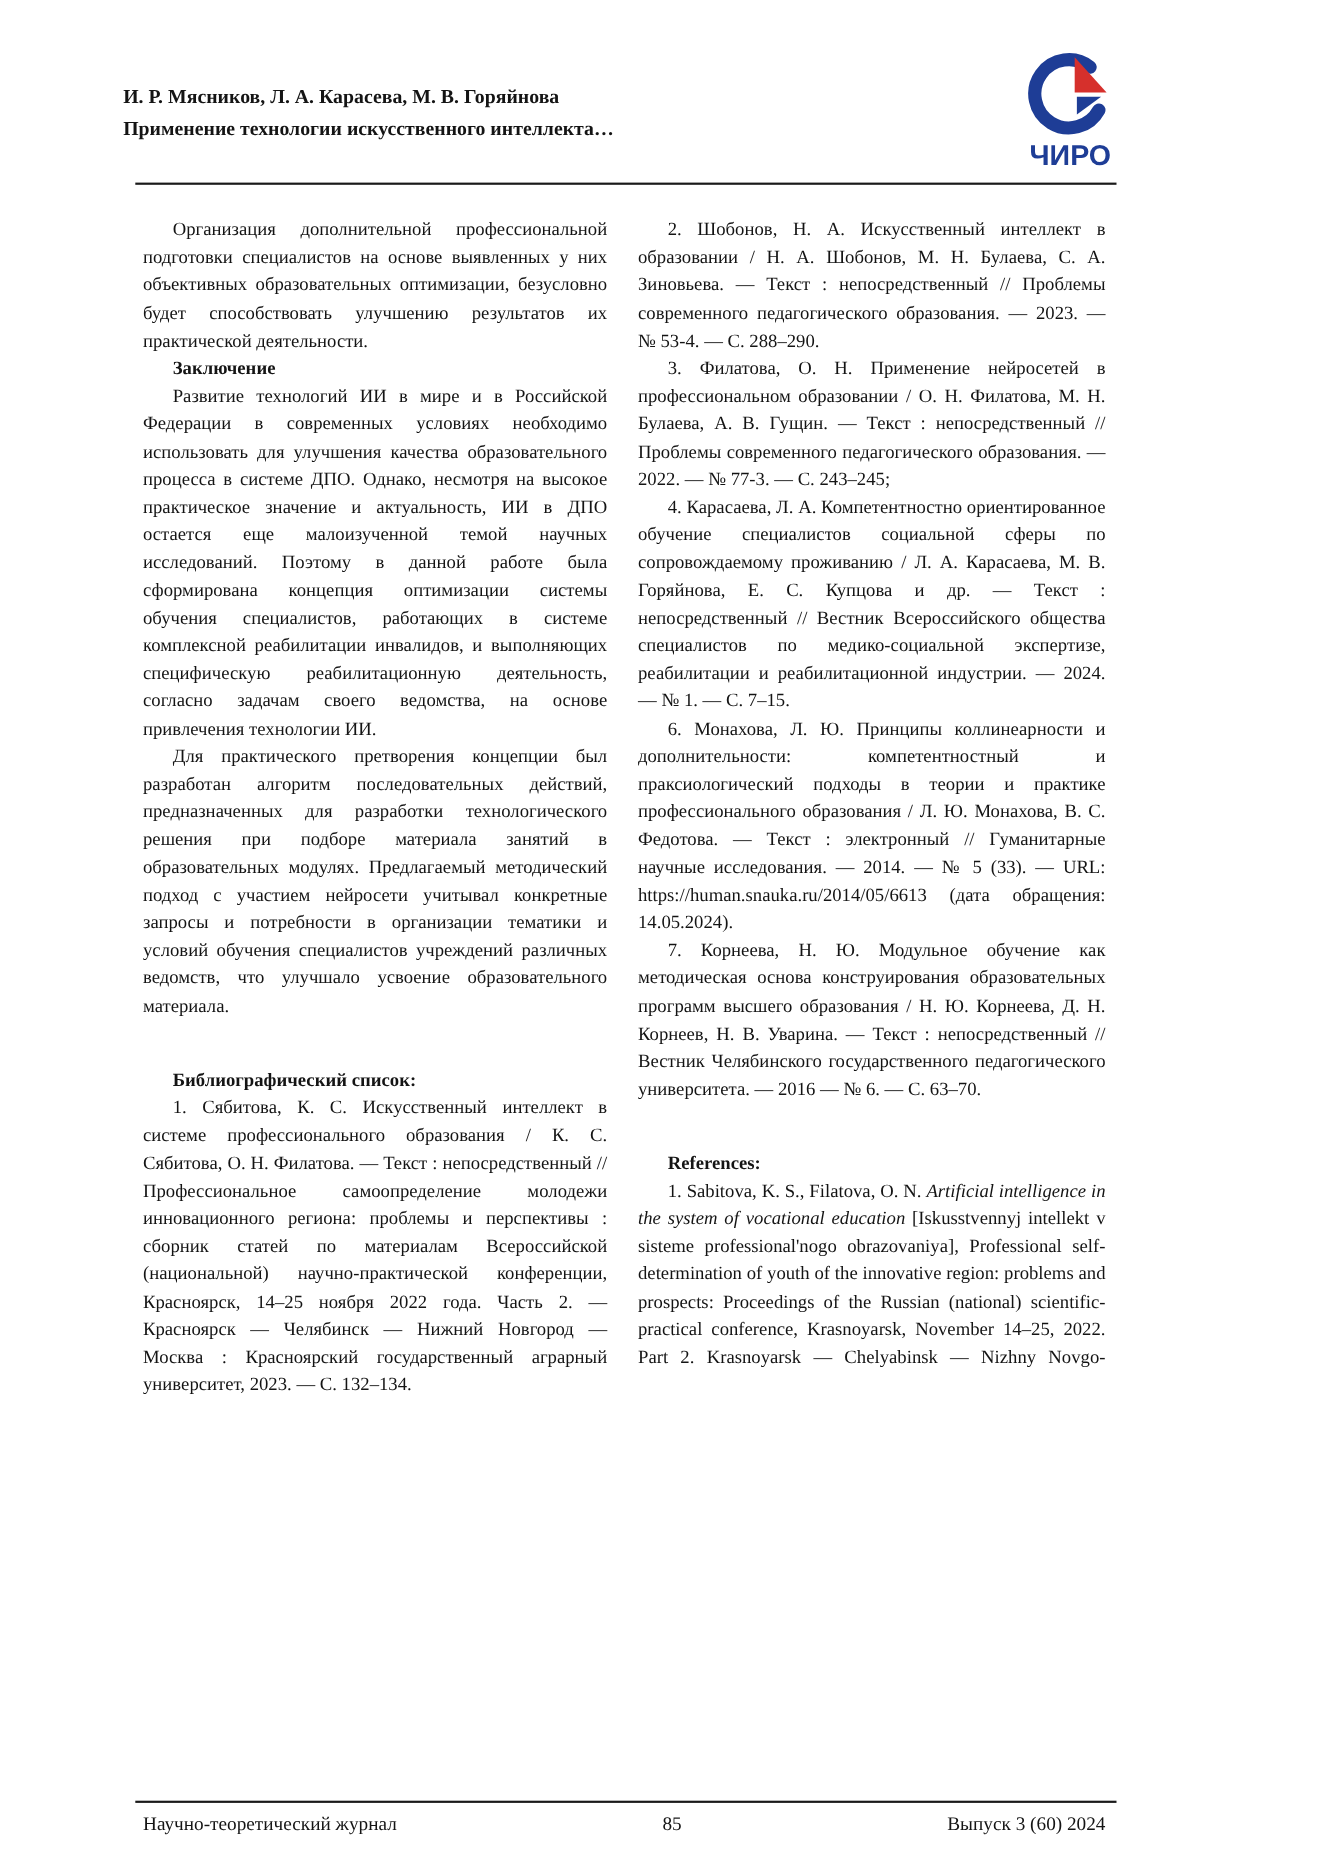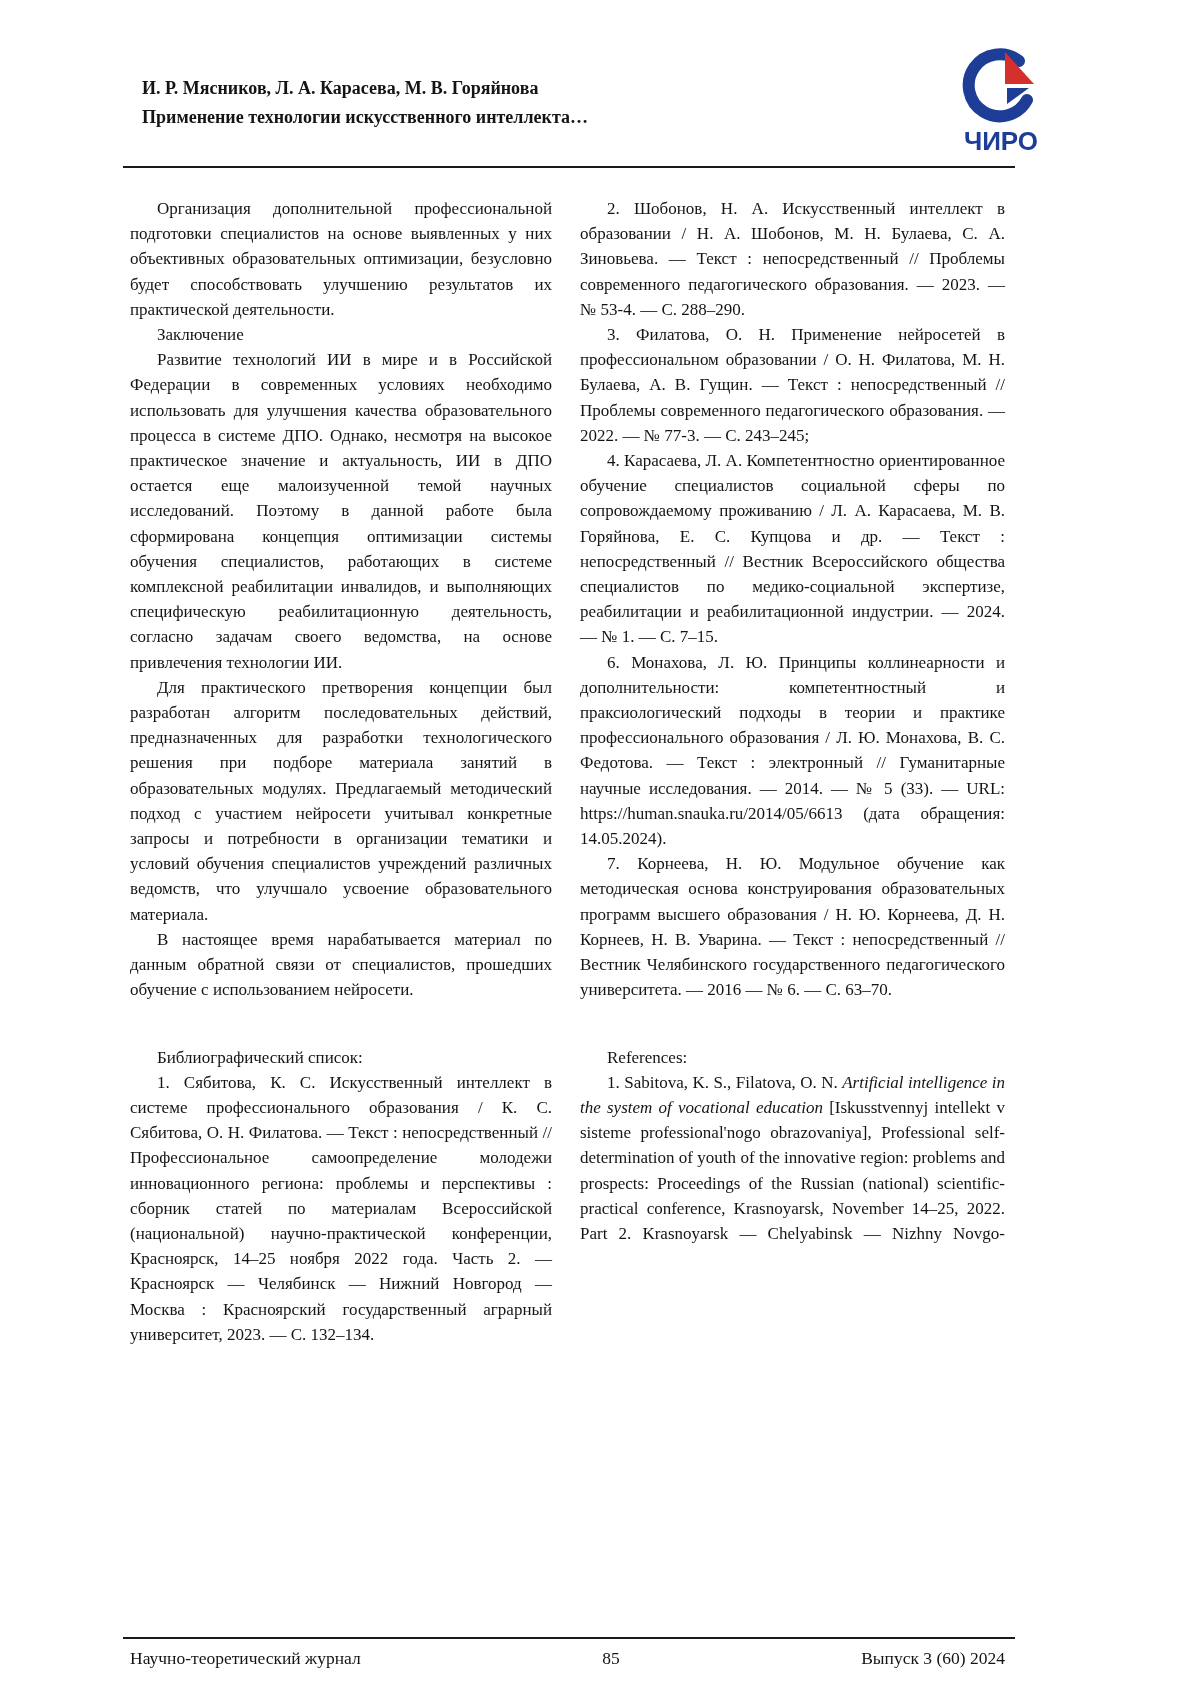--- a/index.html
+++ b/index.html
@@ -17,30 +17,30 @@
     left: 123px;
     width: 892px;
     height: 2px;
     background: #1a1a1a;
   }
   .rule-header { top: 166px; }
   .rule-footer { top: 1637px; }
 
   .header-block {
     position: absolute;
-    left: 142px;
+    left: 112px;
     top: 74px;
     width: 780px;
     font-weight: bold;
     font-size: 18px;
     line-height: 29px;
   }
   .logo-block {
     position: absolute;
-    left: 953px;
+    left: 925px;
     top: 48px;
     width: 95px;
     text-align: center;
   }
 
   .columns {
     position: absolute;
     left: 130px;
     top: 196px;
     width: 875px;
@@ -50,21 +50,21 @@
   .col {
     font-size: 17px;
     line-height: 25.2px;
     text-align: justify;
   }
   .col-left  { width: 422px; }
   .col-right { width: 425px; }
 
   .col p { margin: 0; text-indent: 27px; }
   .heading {
-    font-weight: normal;
+    font-weight: bold;
     text-indent: 27px;
     text-align: left;
   }
   .heading-spaced { margin-top: 42px; }
   .justify-last { text-align-last: justify; }
   .ital { font-style: italic; }
 
   .footer-row {
     position: absolute;
     left: 130px;
@@ -99,21 +99,20 @@
 
   <div class="rule rule-header"></div>
 
   <div class="columns">
 
     <div class="col col-left">
       <p>Организация дополнительной профессиональной подготовки специалистов на основе выявленных у них объективных образовательных оптимизации, безусловно будет способствовать улучшению результатов их практической деятельности.</p>
       <div class="heading">Заключение</div>
       <p>Развитие технологий ИИ в мире и в Российской Федерации в современных условиях необходимо использовать для улучшения качества образовательного процесса в системе ДПО. Однако, несмотря на высокое практическое значение и актуальность, ИИ в ДПО остается еще малоизученной темой научных исследований. Поэтому в данной работе была сформирована концепция оптимизации системы обучения специалистов, работающих в системе комплексной реабилитации инвалидов, и выполняющих специфическую реабилитационную деятельность, согласно задачам своего ведомства, на основе привлечения технологии ИИ.</p>
       <p>Для практического претворения концепции был разработан алгоритм последовательных действий, предназначенных для разработки технологического решения при подборе материала занятий в образовательных модулях. Предлагаемый методический подход с участием нейросети учитывал конкретные запросы и потребности в организации тематики и условий обучения специалистов учреждений различных ведомств, что улучшало усвоение образовательного материала.</p>
-      <p>В настоящее время нарабатывается материал по данным обратной связи от специалистов, прошедших обучение с использованием нейросети.</p>
       <div class="heading heading-spaced">Библиографический список:</div>
       <p>1. Сябитова, К. С. Искусственный интеллект в системе профессионального образования / К. С. Сябитова, О. Н. Филатова. — Текст : непосредственный // Профессиональное самоопределение молодежи инновационного региона: проблемы и перспективы : сборник статей по материалам Всероссийской (национальной) научно-практической конференции, Красноярск, 14–25 ноября 2022 года. Часть 2. — Красноярск — Челябинск — Нижний Новгород — Москва : Красноярский государственный аграрный университет, 2023. — С. 132–134.</p>
     </div>
 
     <div class="col col-right">
       <p>2. Шобонов, Н. А. Искусственный интеллект в образовании / Н. А. Шобонов, М. Н. Булаева, С. А. Зиновьева. — Текст : непосредственный // Проблемы современного педагогического образования. — 2023. — № 53-4. — С. 288–290.</p>
       <p>3. Филатова, О. Н. Применение нейросетей в профессиональном образовании / О. Н. Филатова, М. Н. Булаева, А. В. Гущин. — Текст : непосредственный // Проблемы современного педагогического образования. — 2022. — № 77-3. — С. 243–245;</p>
       <p>4. Карасаева, Л. А. Компетентностно ориентированное обучение специалистов социальной сферы по сопровождаемому проживанию / Л. А. Карасаева, М. В. Горяйнова, Е. С. Купцова и др. — Текст : непосредственный // Вестник Всероссийского общества специалистов по медико-социальной экспертизе, реабилитации и реабилитационной индустрии. — 2024. — № 1. — С. 7–15.</p>
       <p>6. Монахова, Л. Ю. Принципы коллинеарности и дополнительности: компетентностный и праксиологический подходы в теории и практике профессионального образования / Л. Ю. Монахова, В. С. Федотова. — Текст : электронный // Гуманитарные научные исследования. — 2014. — № 5 (33). — URL: https://human.snauka.ru/2014/05/6613 (дата обращения: 14.05.2024).</p>
       <p>7. Корнеева, Н. Ю. Модульное обучение как методическая основа конструирования образовательных программ высшего образования / Н. Ю. Корнеева, Д. Н. Корнеев, Н. В. Уварина. — Текст : непосредственный // Вестник Челябинского государственного педагогического университета. — 2016 — № 6. — С. 63–70.</p>

